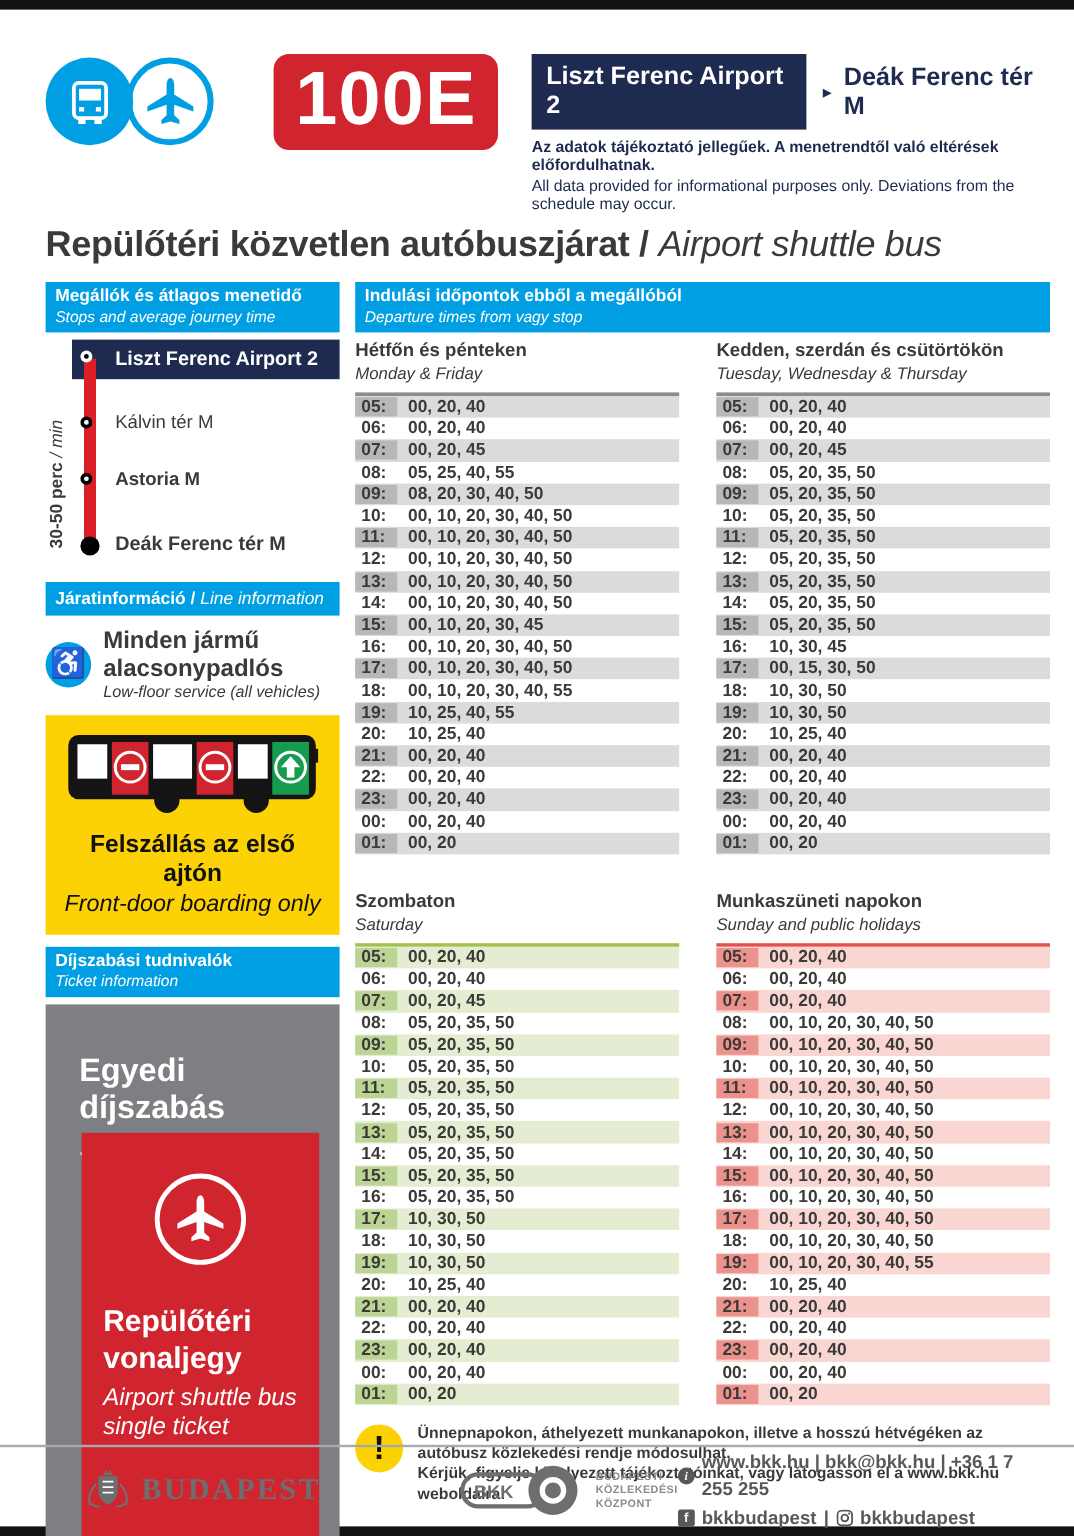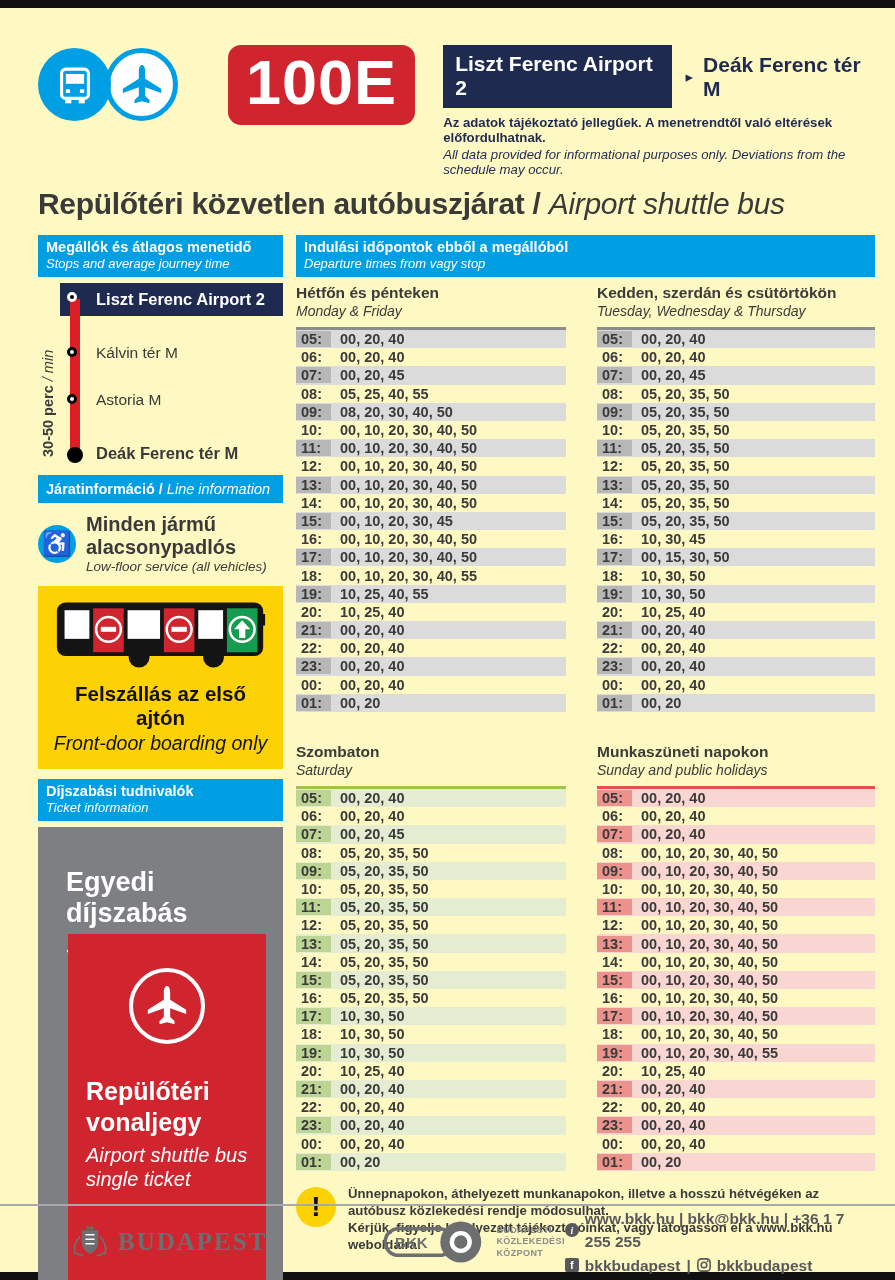--- a/index.html
+++ b/index.html
@@ -1,36 +1,36 @@
 <!DOCTYPE html>
 <html><head>
 <meta charset="utf-8">
 <style>
   * { margin:0; padding:0; box-sizing:border-box; }
   html,body { background:#555; }
   body { font-family:"Liberation Sans", sans-serif; }
-  .page { position:relative; width:895px; height:1280px; background:#fef9c3; overflow:hidden; margin:0 auto; color:#3a3a39; }
+  .page { position:relative; width:895px; height:1280px; background:#ffffff; overflow:hidden; margin:0 auto; color:#3a3a39; }
   .bar { position:absolute; left:0; width:100%; height:8px; background:#111; }
   .bar.top { top:0; } .bar.bottom { bottom:0; }
   .content { position:absolute; top:8px; left:0; right:0; padding:37px 20px 0 38px; }
 
   
   header { display:flex; align-items:flex-start; }
   .icon-circles { display:flex; margin-top:3px; }
   .circle { width:73px; height:73px; border-radius:50%; display:flex; align-items:center; justify-content:center; flex:none; }
   .circle.bus { background:#009FE3; z-index:1; }
   .circle.plane { background:#fff; border:5px solid #009FE3; margin-left:-6px; }
   .line-badge { background:#D0252E; color:#fff; font-weight:bold; font-size:63px; letter-spacing:1px; border-radius:13px; padding:4px 18px 10px; margin-left:50px; line-height:1.05; }
   .header-right { margin-left:28px; flex:1; }
   .route-row { display:flex; align-items:center; }
   .origin-box { background:#1F2A50; color:#fff; font-weight:bold; font-size:21px; padding:7px 12px 8px; }
   .dir-arrow { color:#1F2A50; font-size:15px; margin:0 10px 0 14px; }
   .destination { color:#1F2A50; font-weight:bold; font-size:21px; }
   .disc-b { font-weight:bold; font-size:13.2px; margin-top:7px; color:#1F2A50; }
-  .disc-i { font-style:italic; font-size:13.2px; margin-top:2px; color:#1F2A50; }
+  .disc-i { font-size:13.2px; margin-top:2px; color:#1F2A50; }
   .valid-wrap { display:flex; align-items:flex-start; }
   .valid-date { font-weight:bold; font-size:23px; color:#1F2A50; margin:6px 0 0 22px; }
   h1 { font-size:30px; margin-top:10px; color:#3a3a39; letter-spacing:-0.3px; }
   h1 .it { font-style:italic; font-weight:normal; }
 
   
   .columns { display:grid; grid-template-columns:245px 1fr; column-gap:13px; margin-top:14px; }
 
   .sec-head { background:#009FE3; color:#fff; padding:4px 8px 6px; }
   .sec-head .b { font-weight:bold; font-size:14.5px; display:block; }
@@ -45,21 +45,21 @@
   .route-diagram { position:absolute; left:22px; right:0; top:0; bottom:0; }
   .route-line { position:absolute; left:10px; top:16px; width:10px; height:156px; background:#DC1F26; }
   .terminus-box { position:absolute; left:0; right:0; top:0; height:33px; background:#1F2A50; color:#fff; font-weight:bold; font-size:16.5px; line-height:32px; padding-left:36px; }
   .stop-dot { position:absolute; left:7px; width:10px; height:10px; border-radius:50%; z-index:2; }
   .dot-start { top:9px; background:#000; border:3px solid #fff; }
   .dot-mid { background:#fff; border:3px solid #000; }
   .dot-end { top:164px; width:16px; height:16px; background:#000; }
   .stop-label { position:absolute; left:36px; font-size:15.5px; color:#3a3a39; }
   .stop-label.bold { font-weight:bold; font-size:16.5px; }
 
-  .li-head { margin-top:12px; }
+  .li-head { margin-top:22px; }
   .lowfloor { display:flex; align-items:center; margin-top:10px; }
   .lf-circle { width:38px; height:38px; border-radius:50%; background:#009FE3; color:#fff; font-size:24px; display:flex; align-items:center; justify-content:center; flex:none; }
   .lf-text { margin-left:10px; }
   .lf-text .b { font-weight:bold; font-size:20px; display:block; }
   .lf-text .i { font-style:italic; font-size:13.5px; display:block; }
 
   .yellow-box { background:#FDD205; margin-top:12px; padding:12px 10px 14px; text-align:center; }
   .yellow-box svg { display:block; margin:2px auto 10px; }
   .board-hu { font-weight:bold; font-size:20.5px; color:#111; }
   .board-en { font-style:italic; font-size:19.5px; color:#111; margin-top:2px; }
@@ -160,21 +160,21 @@
         <div class="route-wrap">
           <div class="journey-label"><span class="b">30-50 perc</span><span class="i"> / min</span></div>
           <div class="route-diagram">
             <div class="terminus-box">Liszt Ferenc Airport 2</div>
             <div class="route-line"></div>
             <span class="stop-dot dot-start"></span>
             <span class="stop-dot dot-mid" style="top:64px;"></span>
             <span class="stop-dot dot-mid" style="top:111px;"></span>
             <span class="stop-dot dot-end"></span>
             <span class="stop-label" style="top:61px;">Kálvin tér M</span>
-            <span class="stop-label" style="top:108px;">Astoria M</span>
+            <span class="stop-label" style="top:108px;font-weight:bold;">Astoria M</span>
             <span class="stop-label bold" style="top:161px;">Deák Ferenc tér M</span>
           </div>
         </div>
 
         <div class="sec-head oneline li-head">
           <span class="b">Járatinformáció /</span><span class="i"> Line information</span>
         </div>
 
         <div class="lowfloor">
           <div class="lf-circle">♿</div>

